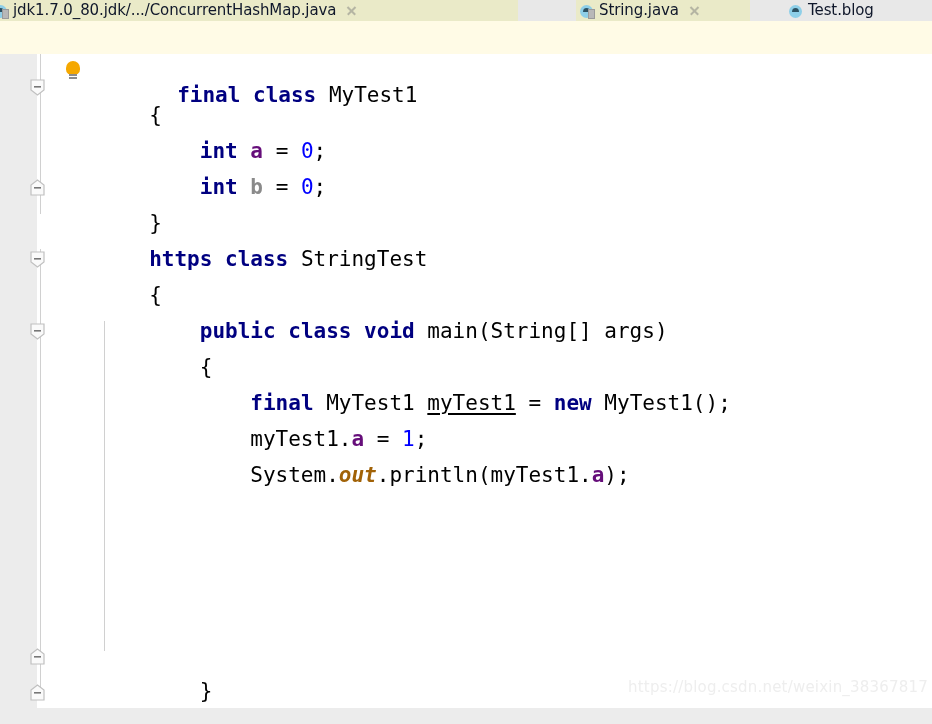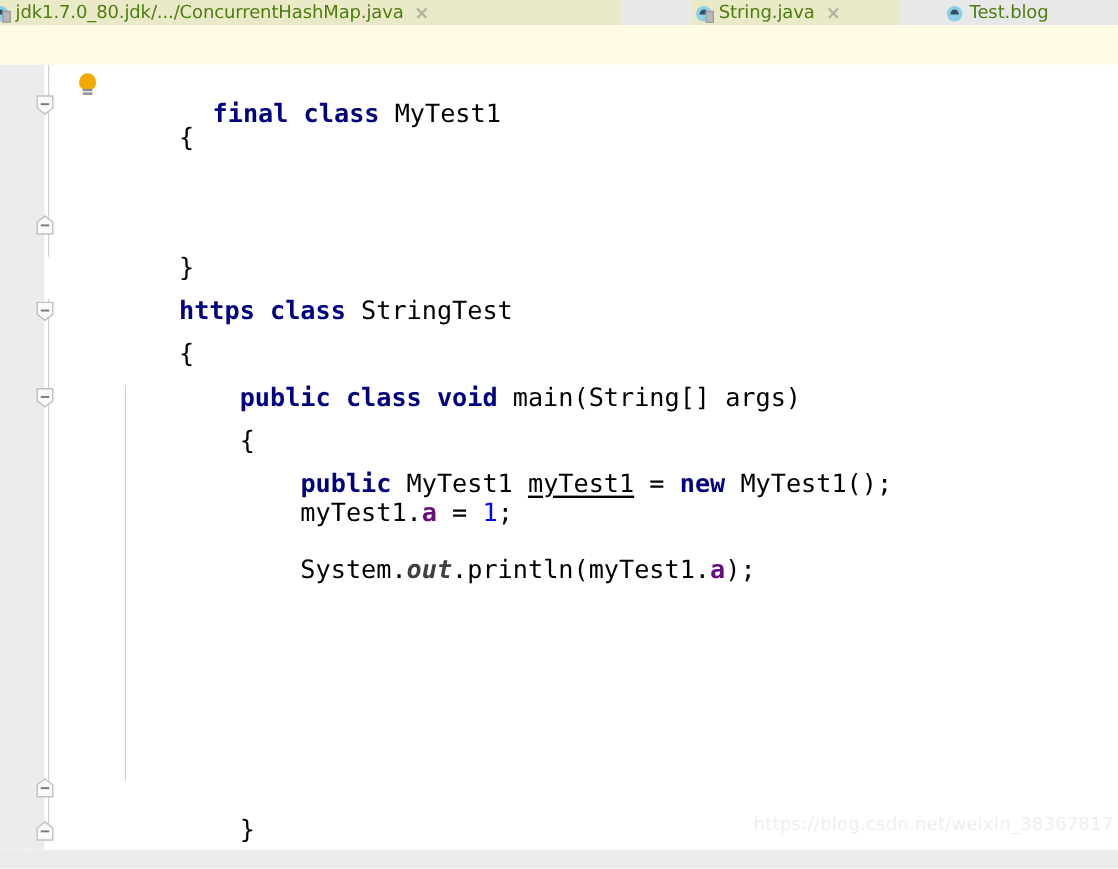--- a/index.html
+++ b/index.html
@@ -69,21 +69,21 @@
     left: 8px; top: 5px;
     width: 7px; height: 10px;
     background: #b8b8b8;
     border: 1px solid #9a9a9a;
   }
 
   .tab-label {
     font-family: "DejaVu Sans", sans-serif;
     font-size: 15px;
     line-height: 21px;
-    color: #4d7c0f;
+    color: #0f172a;
     letter-spacing: -0.1px;
     flex: 0 0 auto;
   }
   .tab-close {
     flex: 0 0 auto;
     margin-left: 9px;
     width: 12px;
     height: 12px;
     position: relative;
     opacity: .45;
@@ -189,21 +189,21 @@
     line-height: 36px;
     white-space: pre;
     color: #000000;
   }
   .ln-text { padding-left: 48px; }
 
   .kw    { color: #000080; font-weight: bold; }
   .num   { color: #0000ff; }
   .fld   { color: #660e7a; font-weight: bold; }
   .fld-unused { color: #8a8a8a; font-weight: bold; }
-  .stat  { color: #404040; font-weight: bold; font-style: italic; }
+  .stat  { color: #a16207; font-weight: bold; font-style: italic; }
   .decl  { text-decoration: underline; text-underline-offset: 3px; }
   .err   {
     color: #9a9a9a;
     text-decoration: underline;
     text-underline-offset: 3px;
     text-decoration-color: #9a9a9a;
   }
   .squiggle {
     position: relative;
     display: inline-block;
@@ -332,21 +332,27 @@
     <div class="code">
 
       <div class="line" style="top:20px;margin-left:28px;">
         <span class="ln-text"><span class="kw">final class</span> MyTest1</span>
       </div>
 
       <div class="line" style="top:40px;">
         <span class="ln-text">{</span>
       </div>
 
-
+      <div class="line" style="top:76px;">
+        <span class="ln-text">    <span class="kw">int</span> <span class="fld">a</span> = <span class="num">0</span>;</span>
+      </div>
+
+      <div class="line" style="top:112px;">
+        <span class="ln-text">    <span class="kw">int</span> <span class="fld-unused">b</span> = <span class="num">0</span>;</span>
+      </div>
 
       <div class="line" style="top:148px;">
         <span class="ln-text">}</span>
       </div>
 
       <div class="line" style="top:184px;">
         <span class="ln-text"><span class="kw">https class</span> StringTest</span>
       </div>
 
       <div class="line" style="top:220px;">
@@ -355,24 +361,24 @@
 
       <div class="line" style="top:256px;">
         <span class="ln-text">    <span class="kw">public class void</span> main(String[] args)</span>
       </div>
 
       <div class="line" style="top:292px;">
         <span class="ln-text">    {</span>
       </div>
 
       <div class="line" style="top:328px;">
-        <span class="ln-text">        <span class="kw">public</span> MyTest1 <span class="decl">myTest1</span> = <span class="kw">new</span> MyTest1();</span>
-      </div>
-
-      <div class="line" style="top:352px;">
+        <span class="ln-text">        <span class="kw">final</span> MyTest1 <span class="decl">myTest1</span> = <span class="kw">new</span> MyTest1();</span>
+      </div>
+
+      <div class="line" style="top:364px;">
         <span class="ln-text">        myTest1.<span class="fld">a</span> = <span class="num">1</span>;</span>
       </div>
 
       <div class="line" style="top:400px;">
         <span class="ln-text">        System.<span class="stat">out</span>.println(myTest1.<span class="fld">a</span>);</span>
       </div>
 
 
       <div class="line" style="top:616px;">
         <span class="ln-text">    }</span>

